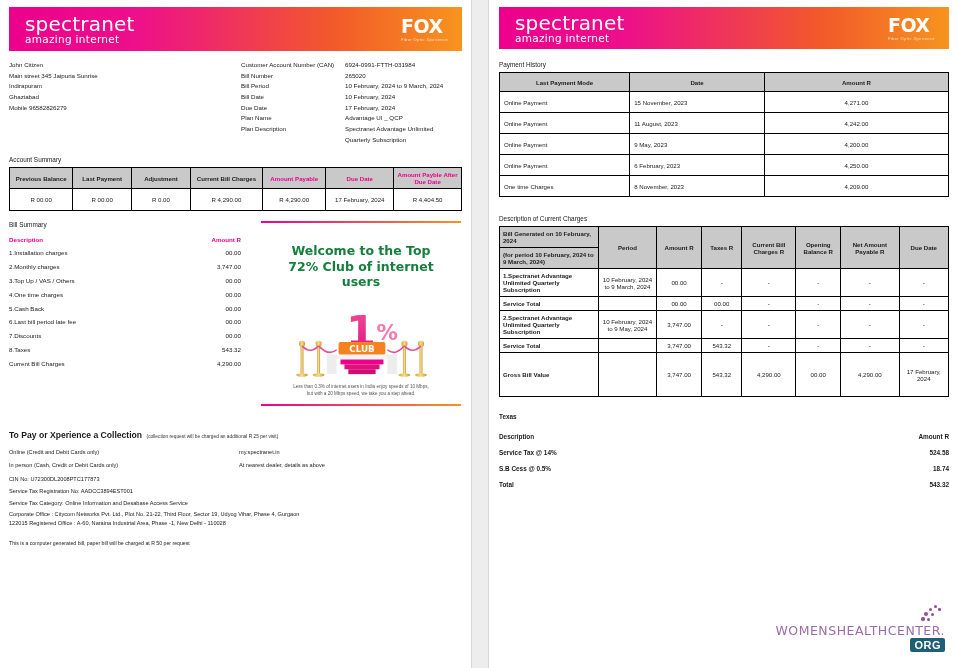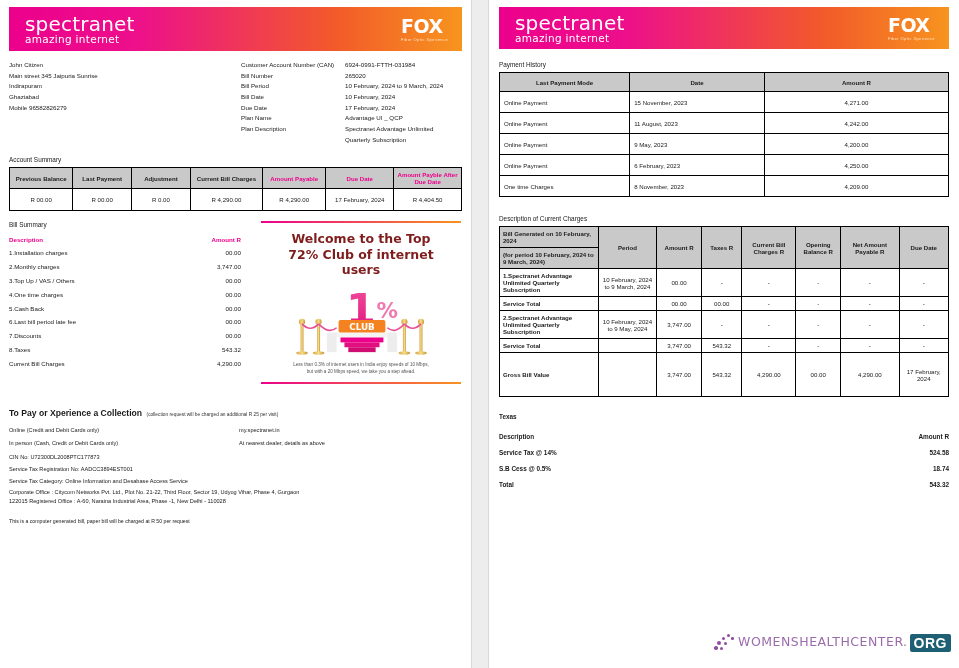--- a/index.html
+++ b/index.html
@@ -66,21 +66,21 @@
   .bsum .row .amt{text-align:right;}
 
   
   .promo{
     width:200px;margin-left:20px;box-sizing:border-box;
     border-top:2px solid;border-bottom:2px solid;
     border-image:linear-gradient(90deg,#ec008c,#f7941e) 1;
     padding:8px 6px 6px 6px;text-align:center;
   }
   .promo h2{
-    margin:0;font-size:12.5px;line-height:1.22;color:#7f1d1d;
+    margin:12px;font-size:12.5px;line-height:1.22;color:#15803d;
     font-family:"DejaVu Sans",sans-serif;font-weight:bold;
   }
   .promo-art{position:relative;height:78px;margin:2px 0 4px 0;}
   .promo-note{font-size:4.6px;color:#555;line-height:1.6;margin-top:2px;}
 
   
   .pay{margin-top:18px;}
   .pay h3{margin:0;font-size:8.6px;font-weight:bold;display:inline;}
   .pay .fine{font-size:4.8px;color:#333;}
   .payrow{display:flex;font-size:5.6px;margin-top:7px;}
@@ -104,25 +104,25 @@
   .hdr-split div{padding:3px 3px;text-align:left;}
   .hdr-split div:first-child{border-bottom:1px solid #000;}
 
   
   .taxes{margin-top:16px;font-size:6.4px;}
   .taxes .t-title{font-weight:bold;margin-bottom:8px;}
   .taxes .trow{display:flex;justify-content:space-between;padding:4.5px 0;font-weight:bold;}
   .taxes .trow .v{width:120px;text-align:right;}
 
   
-  .wm{position:absolute;right:8px;bottom:16px;display:flex;align-items:flex-start;}
+  .wm{position:absolute;right:14px;bottom:16px;display:flex;align-items:flex-end;flex-direction:column;}
   .wm-dots{width:22px;height:18px;position:relative;margin-right:2px;}
   .wm-dots i{position:absolute;border-radius:50%;background:#8e4f9e;display:block;}
   .wm-text{font-size:12.5px;letter-spacing:.5px;color:#9b6bab;font-family:"DejaVu Sans",sans-serif;}
-  .wm-org{background:#1e5f74;color:#fff;font-size:14px;font-weight:bold;padding:1px 4px;border-radius:2px;margin-left:2px;letter-spacing:.5px;}
+  .wm-org{background:#1e5f74;color:#fff;font-size:11px;font-weight:bold;padding:1px 4px;border-radius:2px;margin-left:2px;letter-spacing:.5px;}
 </style>
 </head>
 <body>
 
 <div class="spread">
 
   <div class="page page-left">
 
     <div class="brandbar">
       <div class="brand-txt">

